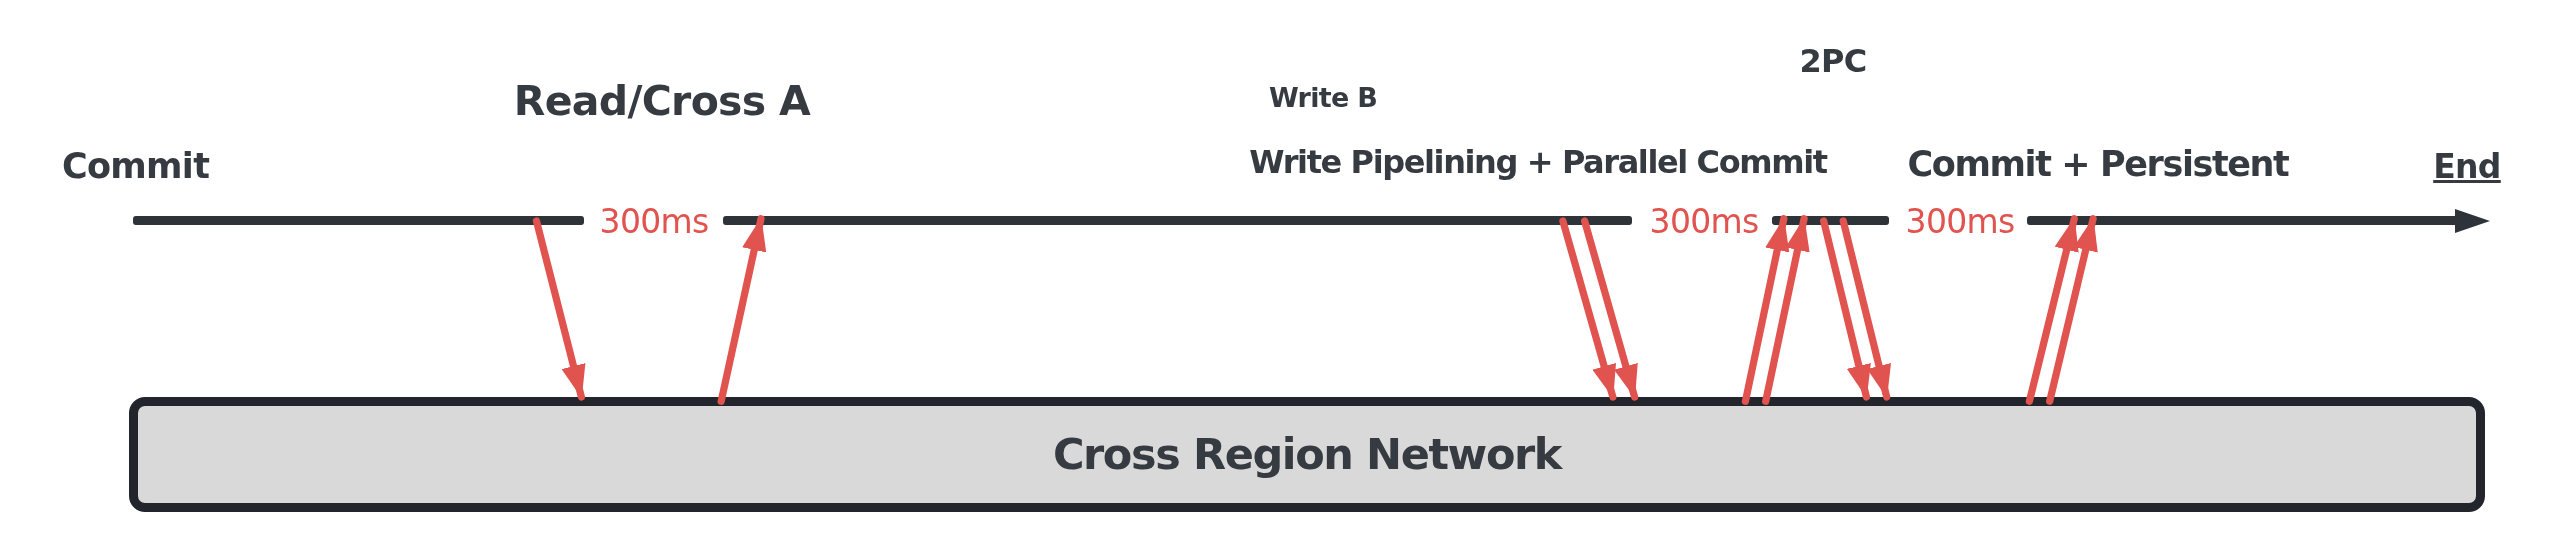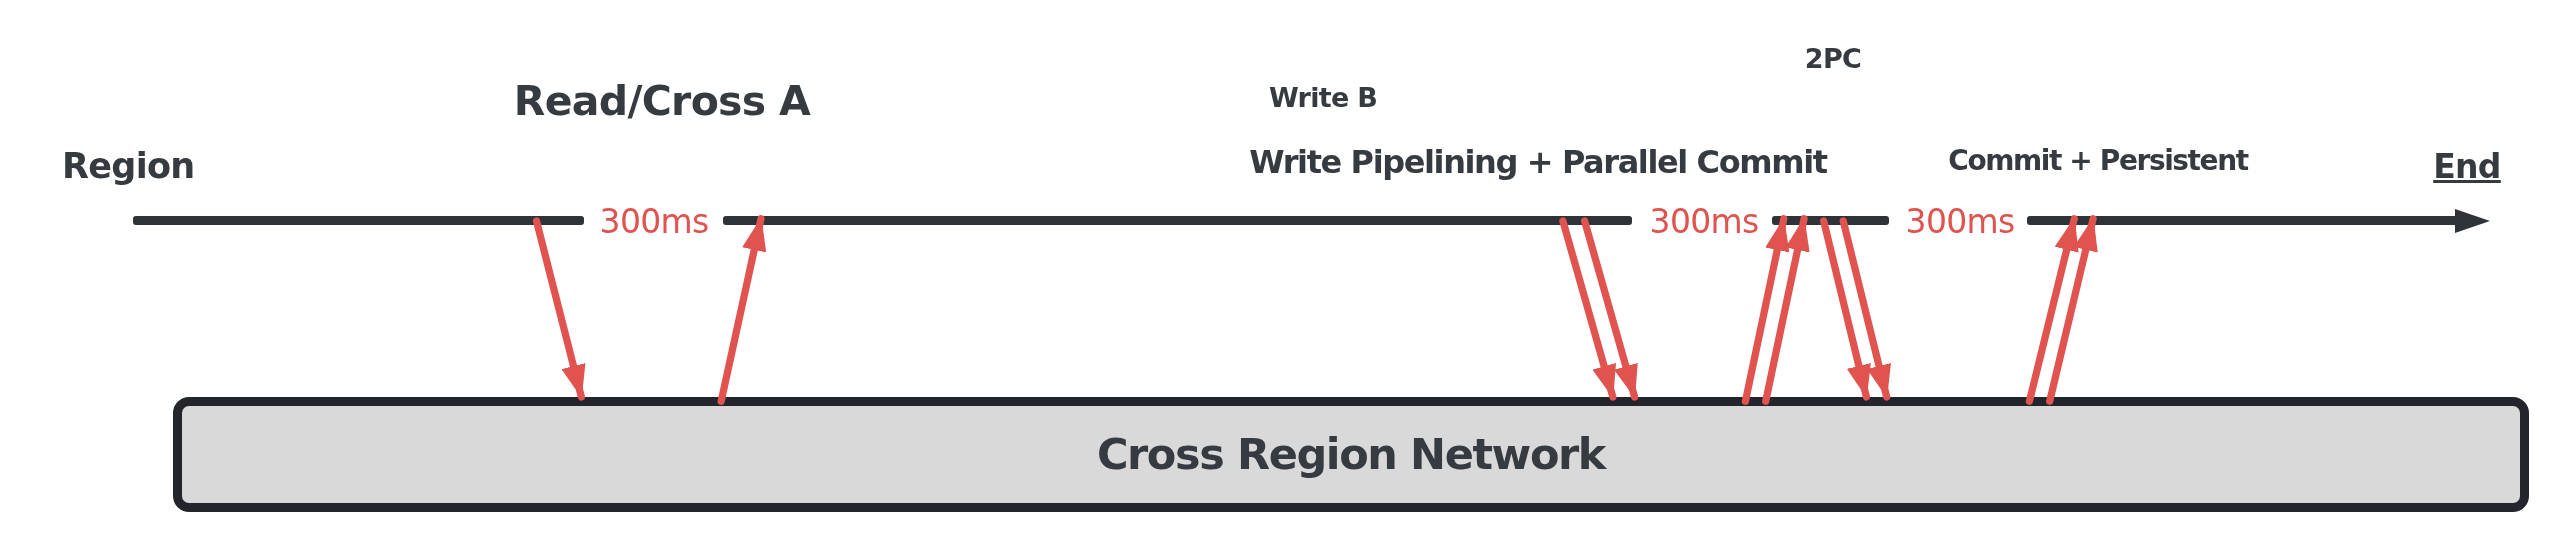--- a/index.html
+++ b/index.html
@@ -23,23 +23,23 @@
     color:var(--text);
     font-weight:700;
     white-space:nowrap;
     line-height:1;
     letter-spacing:-0.7px;
   }
   .lbl-begin{left:62px;top:149px;font-size:35px;}
   .lbl-end{left:2467px;top:150px;font-size:33px;transform:translateX(-50%);text-decoration:underline;}
   .lbl-rwa{left:662px;top:81px;font-size:41px;transform:translateX(-50%);}
   .lbl-wb{left:1323px;top:84px;font-size:27px;transform:translateX(-50%);}
-  .lbl-2pc{left:1833px;top:45px;font-size:27px;transform:translateX(-50%);}
+  .lbl-2pc{left:1833px;top:45px;font-size:32px;transform:translateX(-50%);}
   .lbl-wpc{left:1538px;top:146px;font-size:32px;transform:translateX(-50%);letter-spacing:-1.4px;}
-  .lbl-cp{left:2098px;top:147px;font-size:28px;transform:translateX(-50%);letter-spacing:-1.4px;}
+  .lbl-cp{left:2098px;top:147px;font-size:35px;transform:translateX(-50%);letter-spacing:-1.4px;}
   .lbl-ms{
     position:absolute;
     top:221px;
     transform:translate(-50%,-50%);
     color:var(--red);
     font-size:33px;
     font-weight:400;
     line-height:1;
     letter-spacing:-0.7px;
     white-space:nowrap;
@@ -62,38 +62,38 @@
     border-left:35px solid var(--ink);
   }
   .netbox{
     position:absolute;
     left:129px;top:397px;
     width:2356px;height:115px;
     box-sizing:border-box;
     background:var(--box-fill);
     border:9.4px solid var(--box-border);
     border-radius:16px;
-    display:flex;align-items:center;justify-content:center;margin-left:44px;
+    display:flex;align-items:center;justify-content:center;
   }
   .netlabel{
     color:var(--text);
     font-size:43px;
     font-weight:700;
     letter-spacing:-1.4px;
     line-height:1;
     white-space:nowrap;
   }
   svg.arrows{position:absolute;left:0;top:0;pointer-events:none;}
 </style>
 </head>
 <body>
 
 <div class="canvas">
 
-  <div class="lbl lbl-begin">Region</div>
+  <div class="lbl lbl-begin">Commit</div>
   <div class="lbl lbl-rwa">Read/Cross A</div>
   <div class="lbl lbl-wb">Write B</div>
   <div class="lbl lbl-wpc">Write Pipelining + Parallel Commit</div>
   <div class="lbl lbl-2pc">2PC</div>
   <div class="lbl lbl-cp">Commit + Persistent</div>
   <div class="lbl lbl-end">End</div>
 
   <div class="lbl-ms ms-1">300ms</div>
   <div class="lbl-ms ms-2">300ms</div>
   <div class="lbl-ms ms-3">300ms</div>

